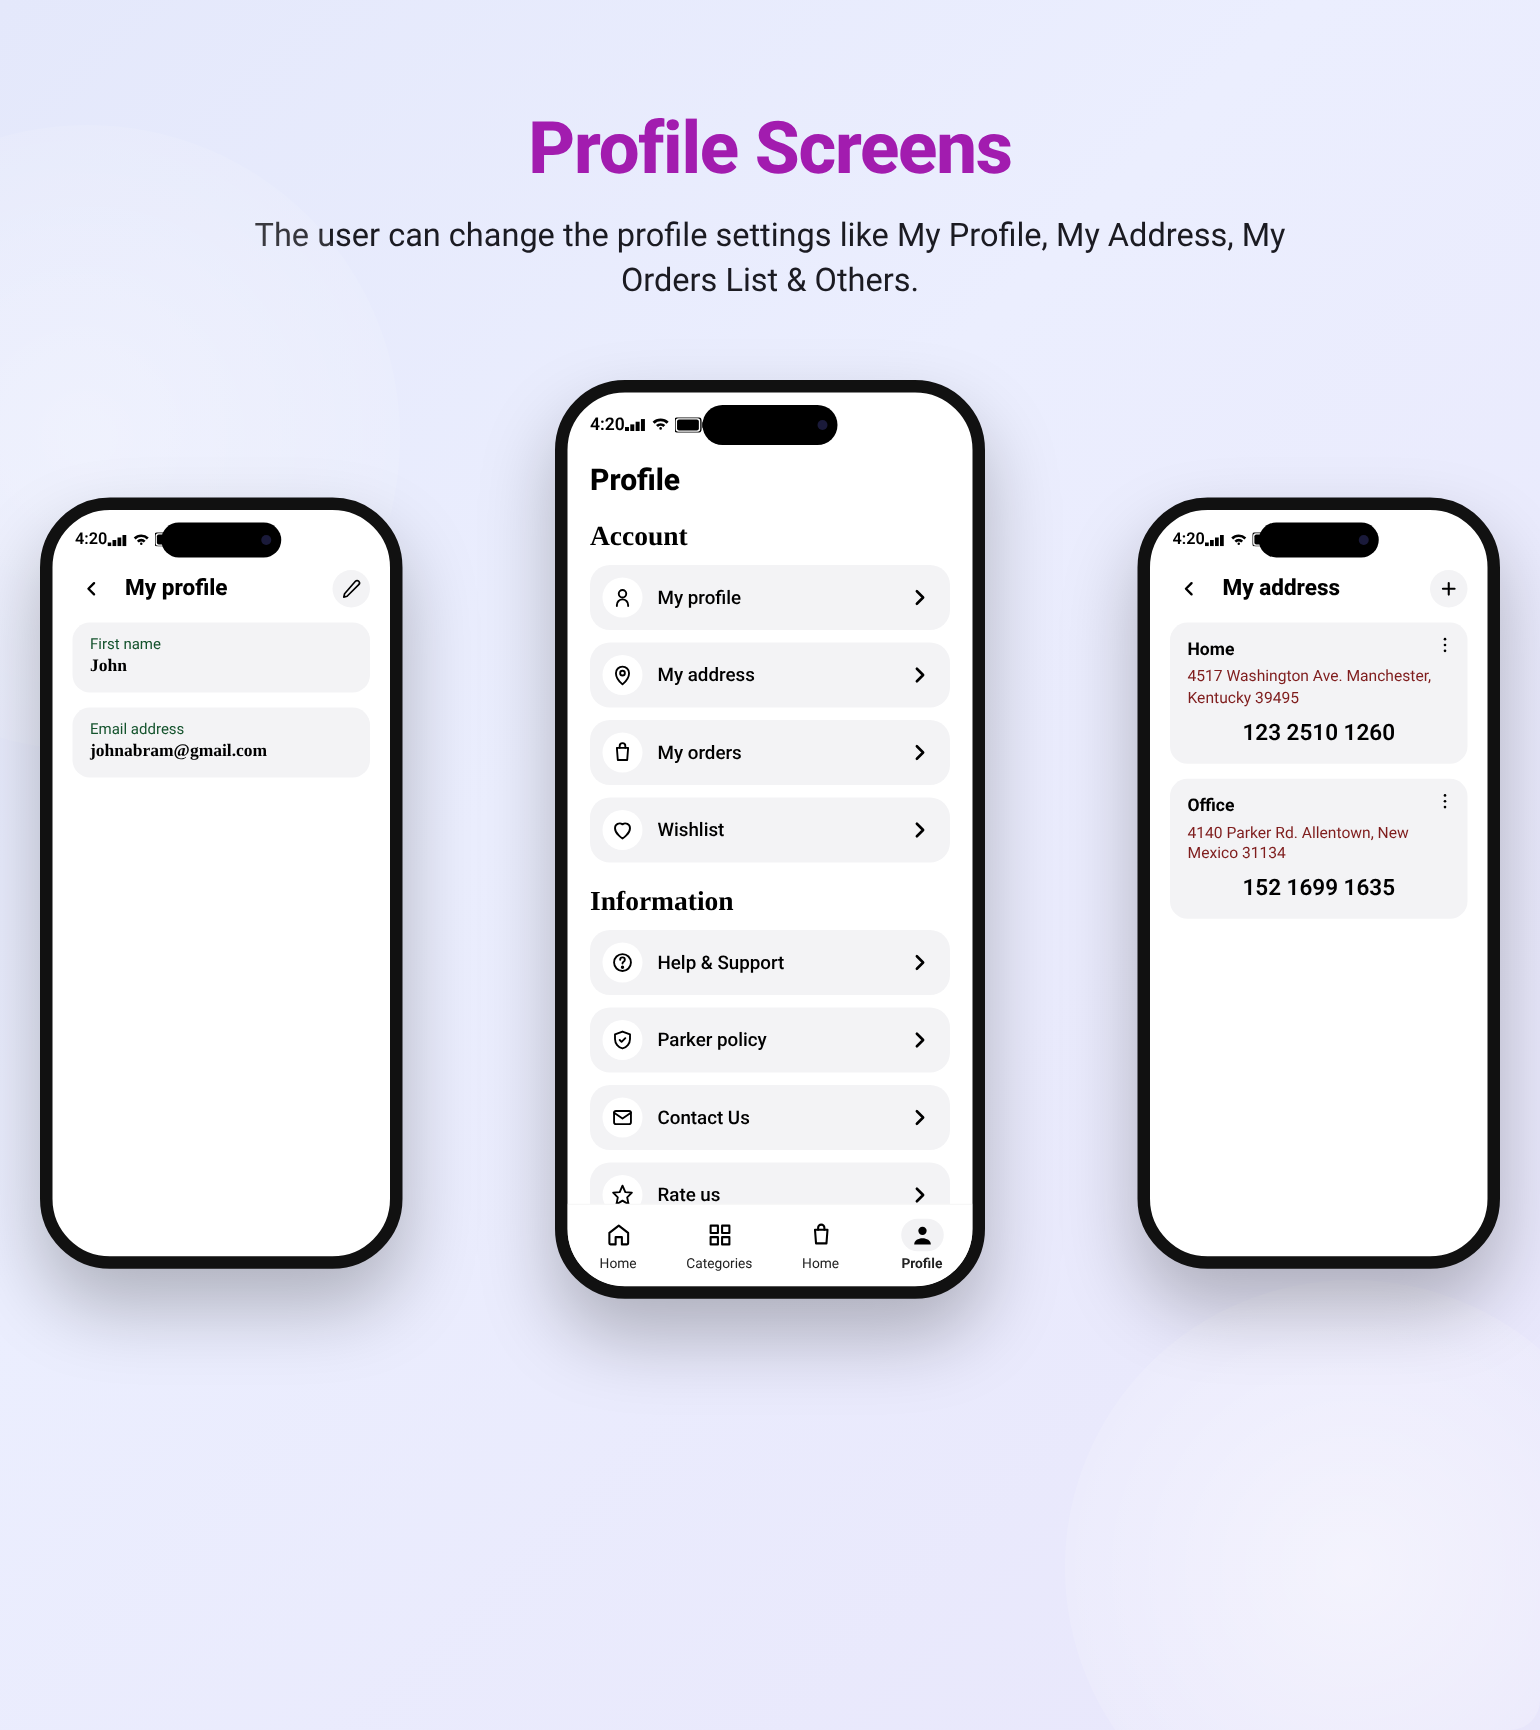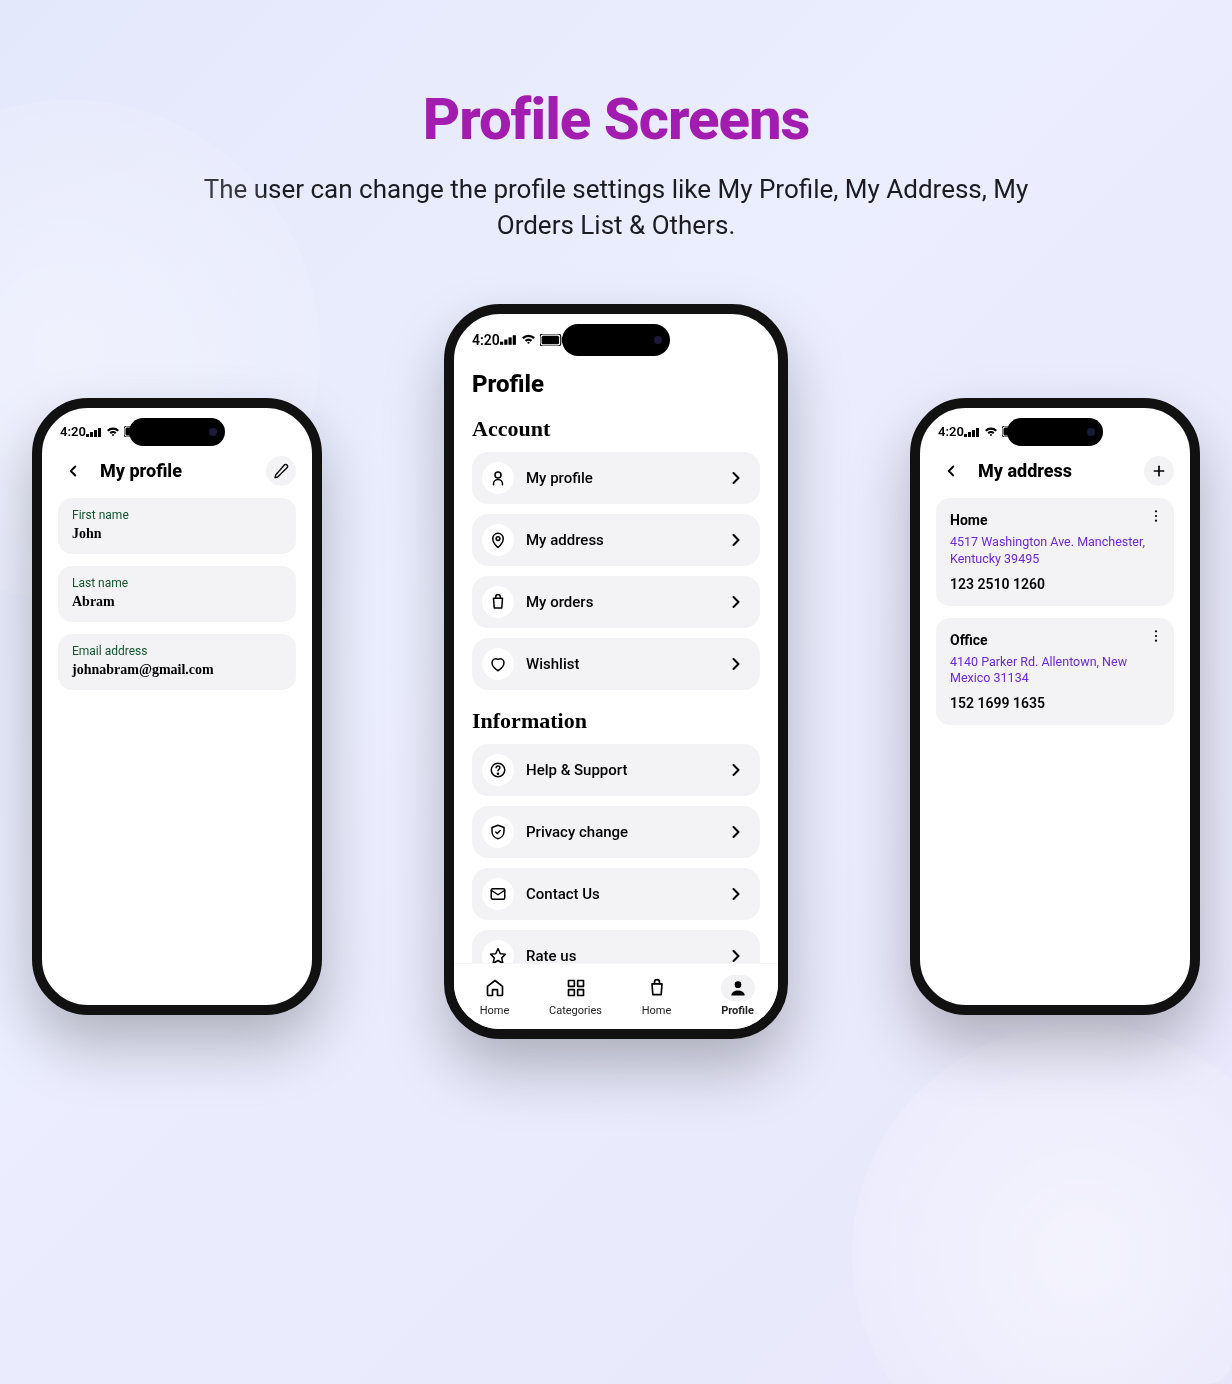--- a/index.html
+++ b/index.html
@@ -120,22 +120,22 @@
     display:flex; align-items:center; justify-content:center; flex-shrink:0;
   }
   .row-label { font-size: 15px; font-weight: 500; flex: 1; }
   .row-chev  { flex-shrink:0; }
 
   .addr-card {
     background: #f3f3f5; border-radius: 14px;
     padding: 14px; margin-top: 12px; position: relative;
   }
   .addr-title { font-size: 14px; font-weight: 700; }
-  .addr-line  { font-size: 12.5px; color: #6d28d9; margin-top: 6px; line-height:1.35; }
-  .addr-phone { font-size: 14px; font-weight: 600; margin-top: 8px; }
+  .addr-line  { font-size: 12.5px; color: #7f1d1d; margin-top: 6px; line-height:1.35; }
+  .addr-phone { font-size: 18px; font-weight: 600; margin-top: 8px; text-align: center; }
   .addr-more  { position:absolute; right:10px; top:10px; }
 
   .tabbar {
     position: absolute; bottom: 0; left: 0; right: 0;
     height: 66px;
     display: flex; justify-content: space-around; align-items: center;
     background:#fff;
     border-top: 1px solid rgba(0,0,0,0.03);
   }
   .tab {
@@ -198,24 +198,20 @@
               <path d="M17 3a2.8 2.8 0 0 1 4 4L7 21l-4 1 1-4Z"></path>
             </svg>
         </div>
       </div>
 
       <div class="input-card">
         <div class="input-label">First name</div>
         <div class="input-value">John</div>
       </div>
       <div class="input-card">
-        <div class="input-label">Last name</div>
-        <div class="input-value">Abram</div>
-      </div>
-      <div class="input-card">
         <div class="input-label">Email address</div>
         <div class="input-value">johnabram@gmail.com</div>
       </div>
     </div>
   </div>
 
   <div class="phone phone-large phone-center">
 
     <div class="notch">
         <div class="lens"></div>
@@ -309,21 +305,21 @@
             <polyline points="9 18 15 12 9 6"></polyline>
           </svg>
       </div>
       <div class="row-item">
         <div class="row-icon">
             <svg width="18" height="18" viewBox="0 0 24 24" fill="none" stroke="#000" stroke-width="2" stroke-linecap="round" stroke-linejoin="round">
               <path d="M12 3l8 3v5c0 5-3.5 9-8 10-4.5-1-8-5-8-10V6Z"></path>
               <polyline points="9 12 11 14 15 10"></polyline>
             </svg>
           </div>
-        <div class="row-label">Privacy change</div>
+        <div class="row-label">Parker policy</div>
         <svg class="row-chev" width="20" height="20" viewBox="0 0 24 24" fill="none" stroke="#000" stroke-width="2.5" stroke-linecap="round" stroke-linejoin="round">
             <polyline points="9 18 15 12 9 6"></polyline>
           </svg>
       </div>
       <div class="row-item">
         <div class="row-icon">
             <svg width="18" height="18" viewBox="0 0 24 24" fill="none" stroke="#000" stroke-width="2" stroke-linecap="round" stroke-linejoin="round">
               <rect x="3" y="5" width="18" height="14" rx="2"></rect>
               <polyline points="3 7 12 13 21 7"></polyline>
             </svg>

